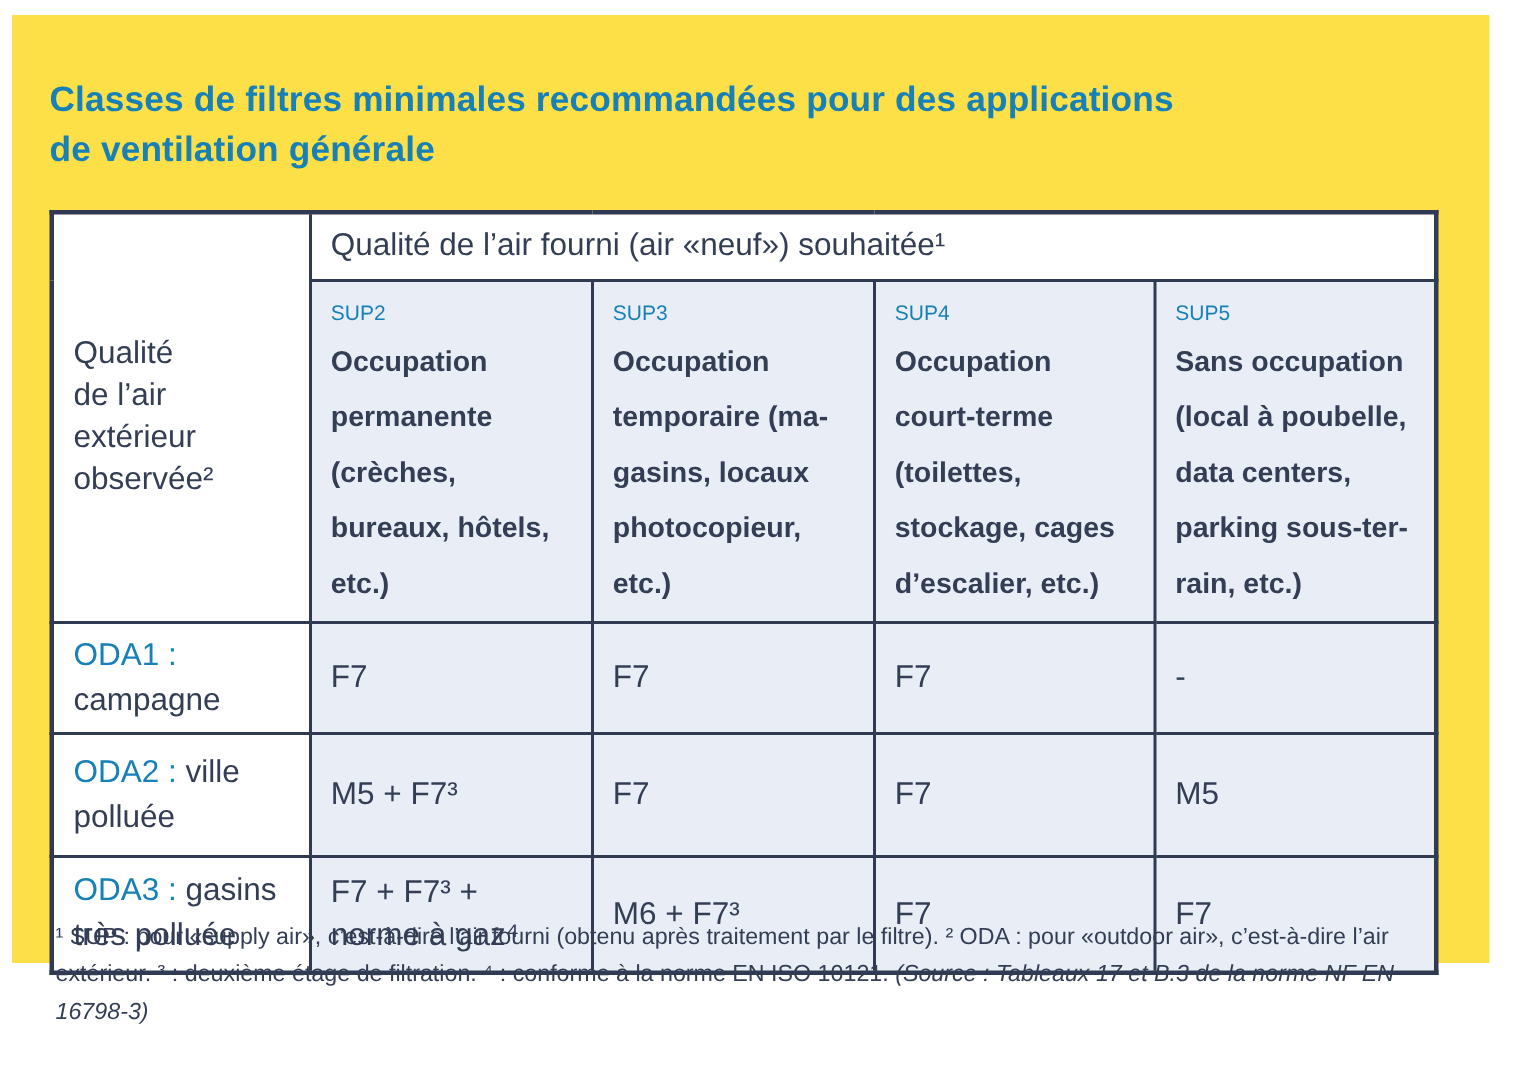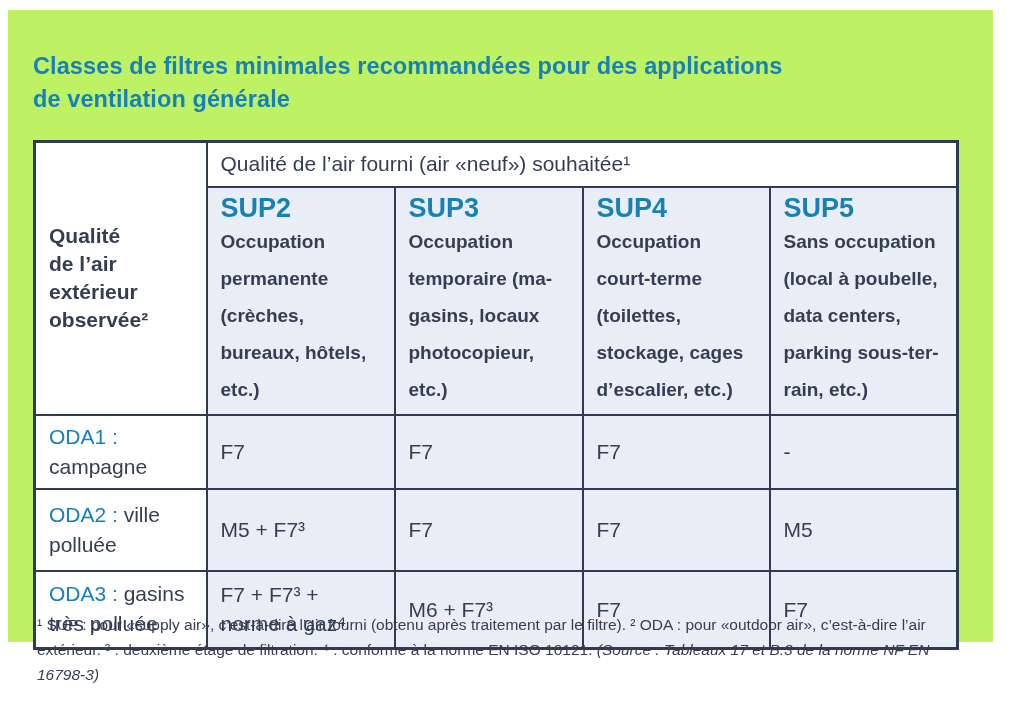--- a/index.html
+++ b/index.html
@@ -7,21 +7,21 @@
     margin: 0; padding: 0;
     width: 1024px; height: 724px;
     background: #ffffff;
     font-family: "Liberation Sans", "DejaVu Sans", sans-serif;
     overflow: hidden;
   }
   .panel {
     position: absolute;
     left: 8px; top: 10px;
     width: 985px; height: 632px;
-    background: #bef264;
+    background: #fde047;
   }
   .title {
     position: absolute;
     left: 25px; top: 40px;
     margin: 0;
     font-size: 23.5px;
     font-weight: bold;
     line-height: 33px;
     color: #1781b7;
     white-space: pre-line;
@@ -43,30 +43,30 @@
   }
   td.white { background: #ffffff; }
   td.blue  { background: #e9eef6; }
   .tophead {
     font-weight: normal;
     font-size: 21px;
     height: 45px;
     padding-left: 14px;
   }
   .corner {
-    font-weight: bold;
+    font-weight: normal;
     font-size: 21px;
     line-height: 28px;
     white-space: pre-line;
     padding-left: 10px;
   }
   .supcode {
     color: #1781b7;
-    font-weight: bold;
-    font-size: 27px;
+    font-weight: normal;
+    font-size: 14px;
     line-height: 29px;
   }
   .supdesc {
     font-size: 19px;
     line-height: 37px;
     white-space: pre-line;
     font-weight: bold;
   }
   tr.subhead td { height: 180px; vertical-align: middle; }
   .rowlabel {

